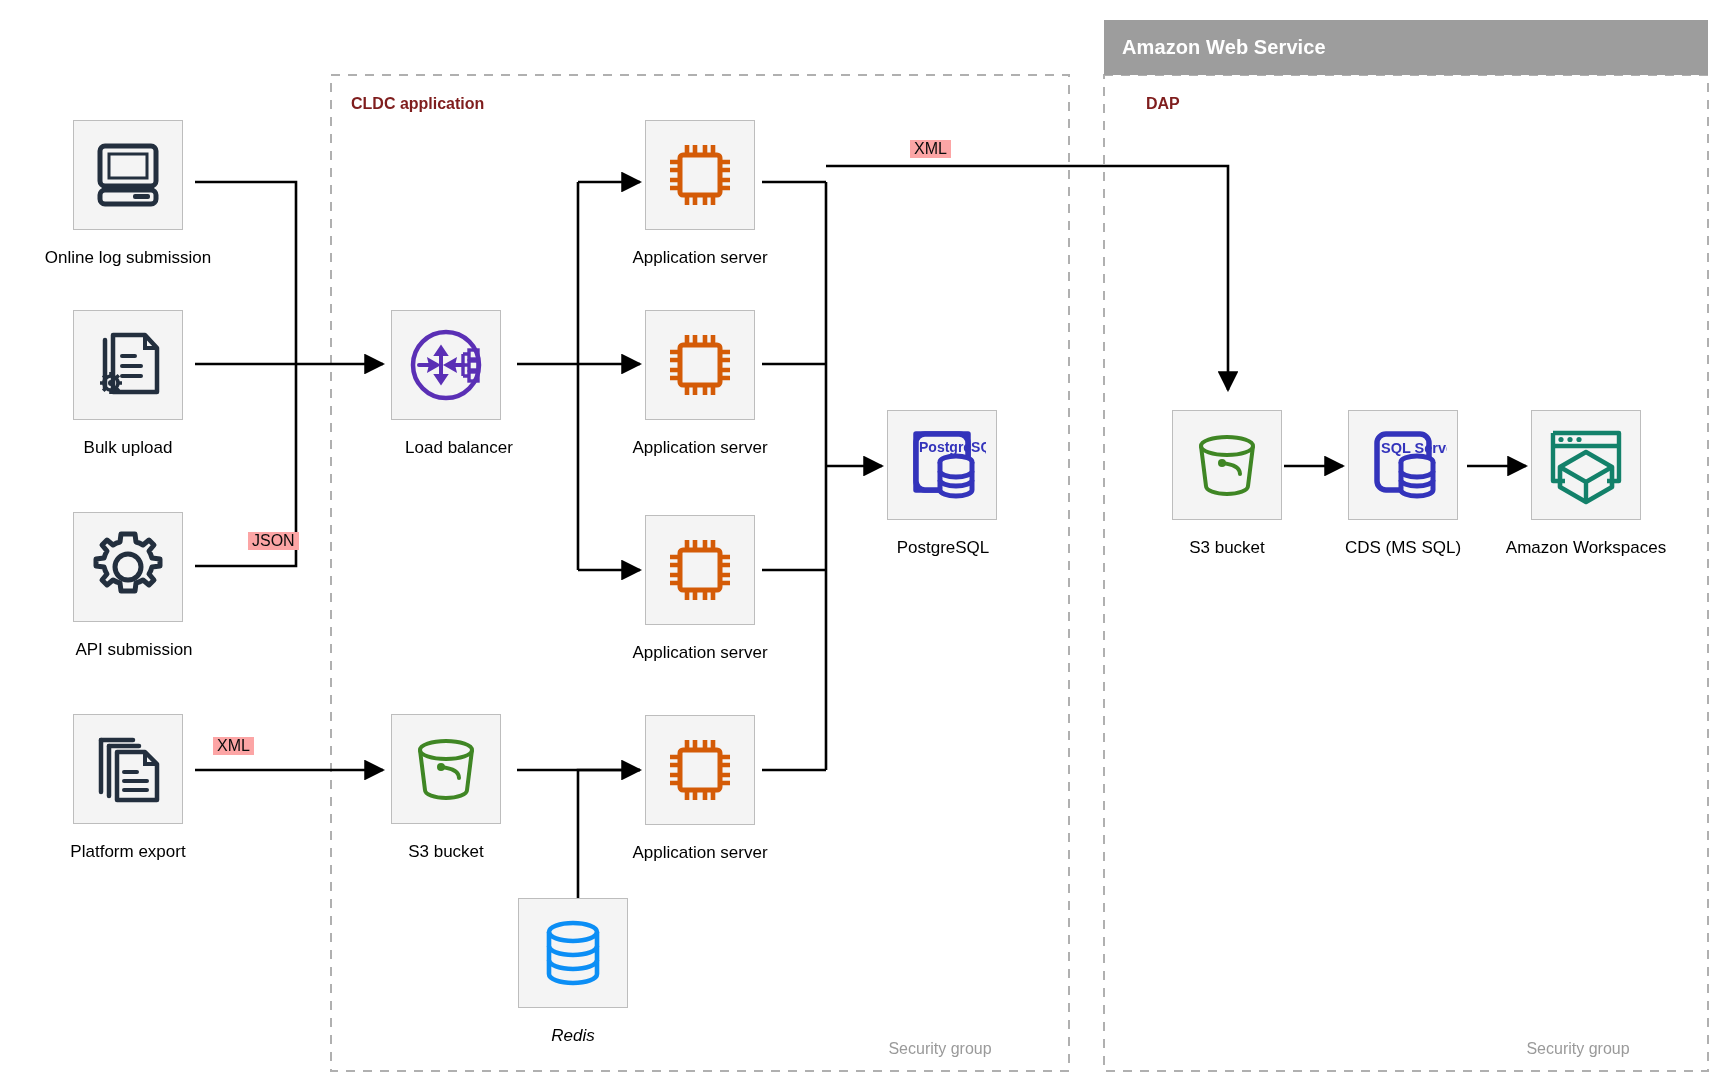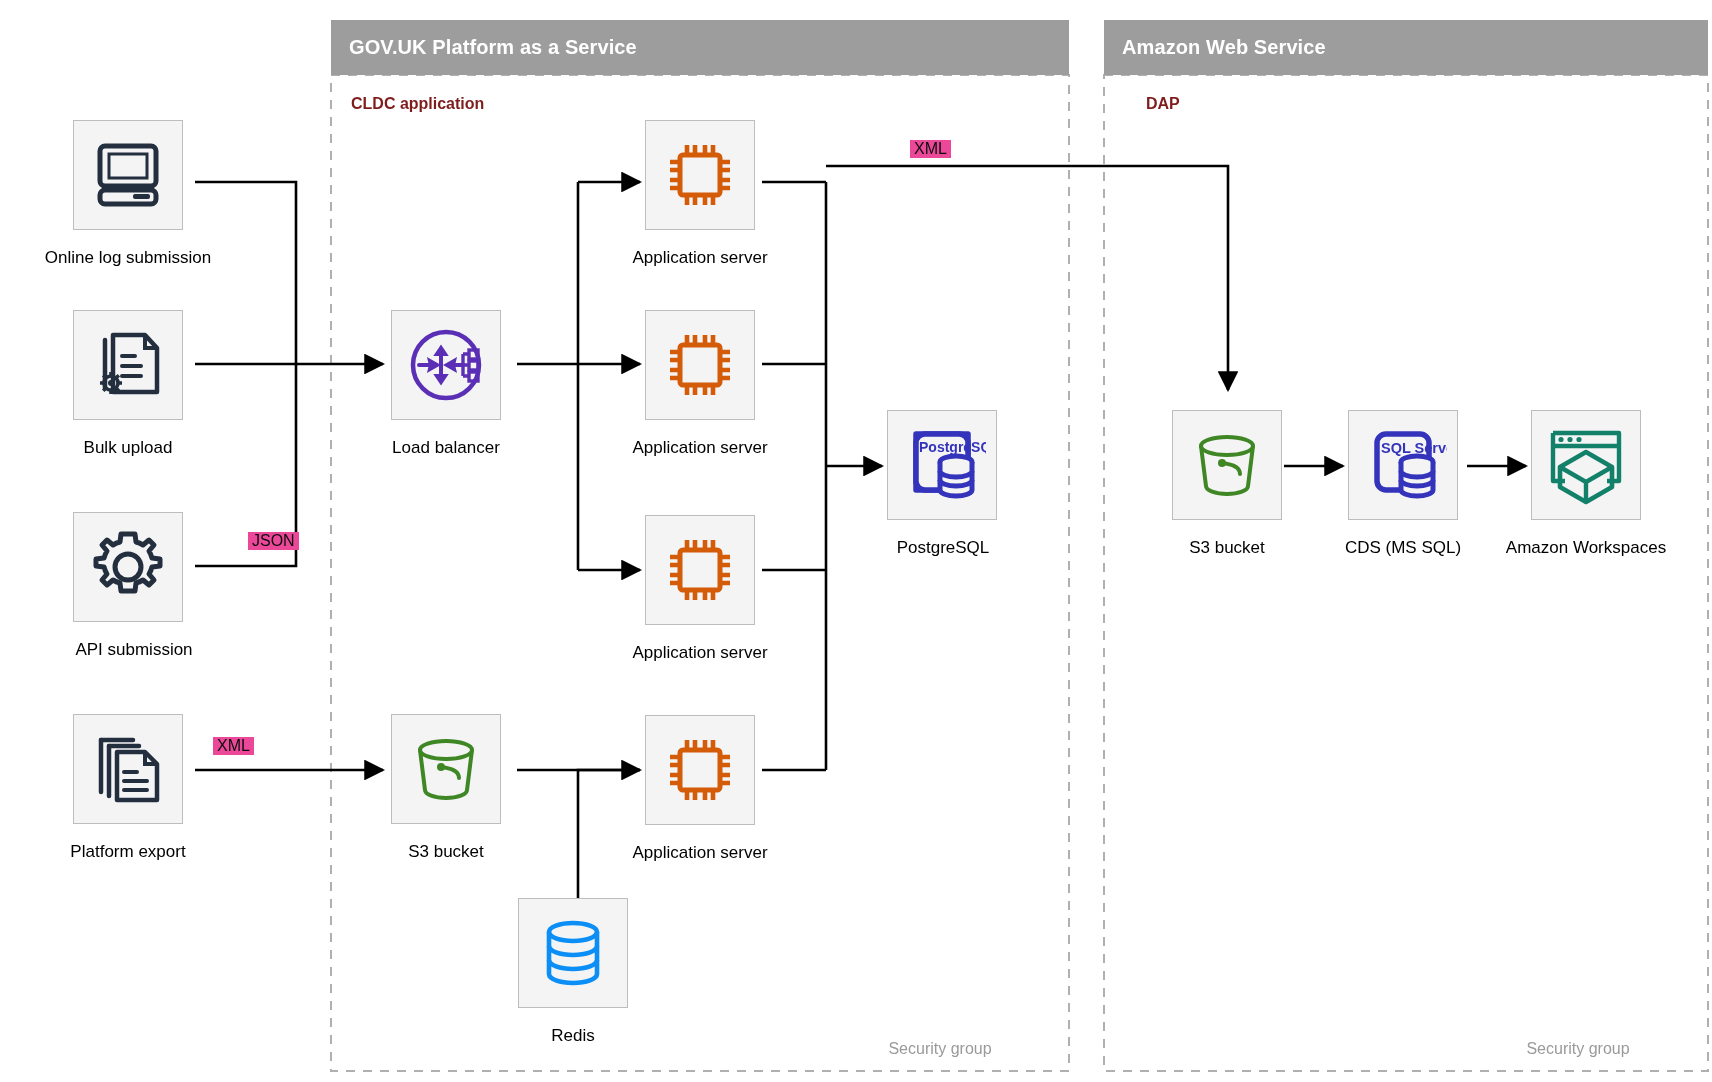--- a/index.html
+++ b/index.html
@@ -69,37 +69,34 @@
     font-size: 17px;
     text-align: center;
     white-space: nowrap;
   }
   .edge-label {
     position: absolute;
     color: #0b0c0c;
     font-size: 16px;
     text-align: center;
     white-space: nowrap;
-    background: #ec4899;
+    background: #fca5a5;
     padding: 0 4px;
   }
 </style>
 </head>
 <body>
 
 <div id="diagram">
 
   <svg class="layer">
     <rect x="331" y="75" width="738" height="996" fill="none" stroke="#b0b0b0" stroke-width="2" stroke-dasharray="9 8"></rect>
     <rect x="1104" y="75" width="604" height="996" fill="none" stroke="#b0b0b0" stroke-width="2" stroke-dasharray="9 8"></rect>
   </svg>
 
-  <div class="zone-header" style="left:331px; top:20px; width:738px; height:55px;">
-    <span class="zone-header-label">GOV.UK Platform as a Service</span>
-  </div>
   <div class="zone-header" style="left:1104px; top:20px; width:604px; height:55px;">
     <span class="zone-header-label">Amazon Web Service</span>
   </div>
 
   <div class="zone-sublabel" style="left:351px; top:95px;">CLDC application</div>
   <div class="zone-sublabel" style="left:1124px; top:95px;margin-left:22px;">DAP</div>
 
   <div class="sec-group-label" style="left:830px; top:1040px; width:220px;">Security group</div>
   <div class="sec-group-label" style="left:1468px; top:1040px; width:220px;">Security group</div>
 
@@ -215,21 +212,21 @@
         <path d="M58 30 L58 52" stroke="none"></path>
       </g>
       <g stroke="#5a2fb5" stroke-width="3.4" fill="none">
         <path d="M53 41 L58 41 M58 30 L58 52 M58 30 L64 30 M58 41 L64 41 M58 52 L64 52"></path>
         <rect x="64" y="26" width="9" height="9"></rect>
         <rect x="64" y="37" width="9" height="9"></rect>
         <rect x="64" y="48" width="9" height="9"></rect>
       </g>
     </svg>
   </div>
-  <div class="node-label" style="left:293px; top:438px; width:306px;">Load balancer</div>
+  <div class="node-label" style="left:306px; top:438px; width:306px;">Load balancer</div>
 
   <div class="node" style="left:391px; top:714px;">
     <svg width="82" height="82" viewBox="0 0 82 82">
       <ellipse cx="41" cy="22" rx="26" ry="9" fill="none" stroke="#3f8624" stroke-width="4"></ellipse>
       <path d="M15 22 L20 62 a21 8 0 0 0 42 0 L67 22" fill="none" stroke="#3f8624" stroke-width="4"></path>
       <path d="M36 39 q18 2 18 11" fill="none" stroke="#3f8624" stroke-width="4" stroke-linecap="round"></path>
       <circle cx="36" cy="39" r="4" fill="#3f8624"></circle>
     </svg>
   </div>
   <div class="node-label" style="left:293px; top:842px; width:306px;">S3 bucket</div>
@@ -289,21 +286,21 @@
   <div class="node" style="left:518px; top:898px;">
     <svg width="72" height="76" viewBox="0 0 72 76">
       <g fill="none" stroke="#0b8ef5" stroke-width="4.6">
         <ellipse cx="36" cy="17" rx="24" ry="9"></ellipse>
         <path d="M12 17 L12 59 a24 9 0 0 0 48 0 L60 17"></path>
         <path d="M12 31 a24 9 0 0 0 48 0"></path>
         <path d="M12 45 a24 9 0 0 0 48 0"></path>
       </g>
     </svg>
   </div>
-  <div class="node-label" style="left:420px; top:1026px; width:306px;">Redis</div>
+  <div class="node-label" style="left:420px; top:1026px; width:306px;font-style:italic;">Redis</div>
 
   <div class="node" style="left:887px; top:410px;">
     <svg width="88" height="82" viewBox="0 0 88 82">
       <path d="M18 10 L70 10 L70 66 L18 66 Z" fill="none" stroke="#3333bb" stroke-width="5.5" stroke-linejoin="round" rx="8" style="stroke-linecap:round" transform="translate(0,0)"></path>
       <rect x="18" y="10" width="52" height="56" rx="9" fill="#f4f4f4" stroke="#3333bb" stroke-width="5.5"></rect>
       <text x="21" y="28" font-family="'Liberation Sans', sans-serif" font-size="14" font-weight="bold" fill="#3333bb">PostgreSQL</text>
       <g fill="#f4f4f4" stroke="#3333bb" stroke-width="5">
         <ellipse cx="58" cy="38" rx="16" ry="6"></ellipse>
         <path d="M42 38 L42 66 a16 6 0 0 0 32 0 L74 38"></path>
         <path d="M42 47 a16 6 0 0 0 32 0"></path>

